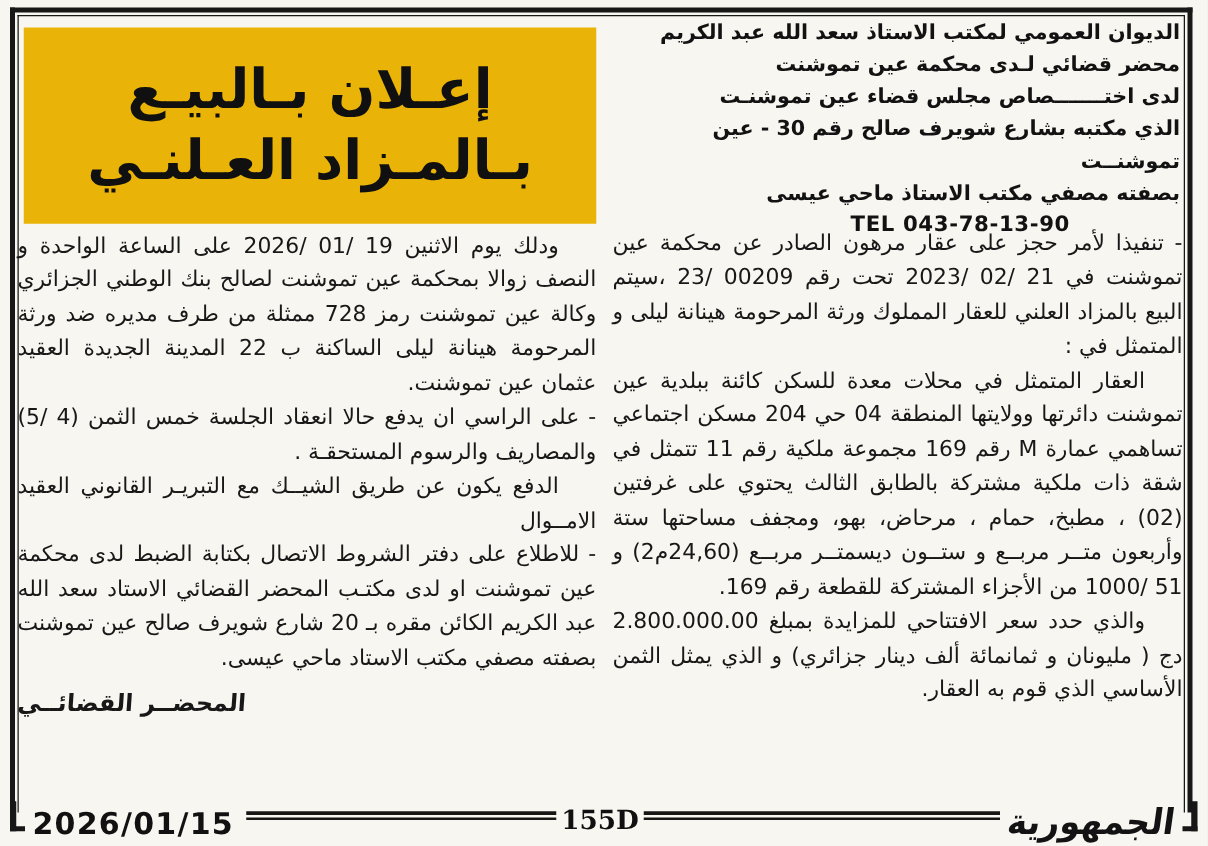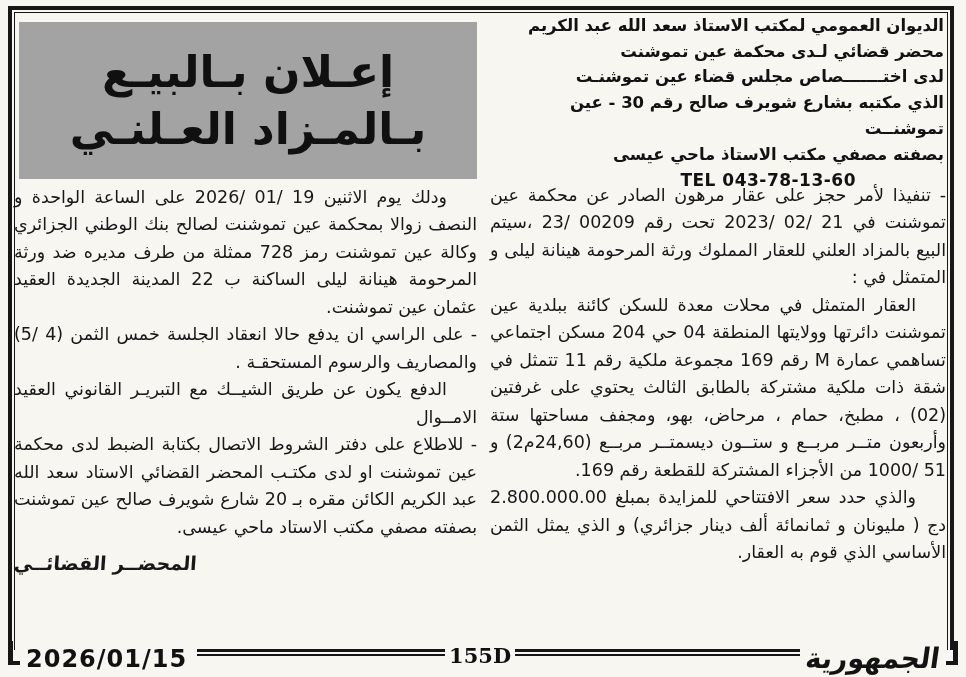--- a/index.html
+++ b/index.html
@@ -6,21 +6,21 @@
   body{background:#e8e7e3;font-family:"DejaVu Sans", sans-serif;}
   .page{position:relative;width:966px;height:677px;background:#f7f6f1;color:#141414;
         overflow:hidden;margin:0 auto;}
   
   .frame{position:absolute;left:8px;top:6px;width:946px;height:644px;
          border:4px solid #171717;border-bottom:none;box-sizing:border-box;}
   .frame-inner{position:absolute;left:2px;top:2px;right:2px;bottom:0;
          border:1.5px solid #171717;border-bottom:none;}
   
   .title-block{position:absolute;left:19px;top:22px;width:458px;height:157px;
-         background:#a3a3a3;display:flex;flex-direction:column;align-items:center;
+         background:#eab308;display:flex;flex-direction:column;align-items:center;
          justify-content:center;direction:rtl;}
   .title-line{font-size:44px;font-weight:bold;line-height:1.28;color:#101010;
          letter-spacing:0px;white-space:nowrap;}
   
   .header-block{position:absolute;right:22px;top:13px;width:452px;direction:rtl;
          text-align:right;font-weight:bold;font-size:16.5px;line-height:1.56;color:#121212;}
   .header-block .tel{direction:ltr;text-align:right;padding-right:88px;
          font-size:17px;letter-spacing:.5px;}
   
   .col{position:absolute;direction:rtl;text-align:justify;font-size:17.5px;
@@ -62,21 +62,21 @@
     <div class="title-line">إعـلان بـالبيـع</div>
     <div class="title-line">بـالمـزاد العـلنـي</div>
   </div>
 
   <div class="header-block">
     <div>الديوان العمومي لمكتب الاستاذ سعد الله عبد الكريم</div>
     <div>محضر قضائي لـدى محكمة عين تموشنت</div>
     <div>لدى اختـــــــصاص مجلس قضاء عين تموشنـت</div>
     <div>الذي مكتبه بشارع شويرف صالح رقم 30 - عين تموشنــت</div>
     <div>بصفته مصفي مكتب الاستاذ ماحي عيسى</div>
-    <div class="tel">TEL 043-78-13-60</div>
+    <div class="tel">TEL 043-78-13-90</div>
   </div>
 
   <div class="col col-right">
     <p class="para">- تنفيذا لأمر حجز على عقار مرهون الصادر عن محكمة عين تموشنت في 21 /02 /2023 تحت رقم 00209 /23 ،سيتم البيع بالمزاد العلني للعقار المملوك ورثة المرحومة هينانة ليلى و المتمثل في :</p>
     <p class="para indent">العقار المتمثل في محلات معدة للسكن كائنة ببلدية عين تموشنت دائرتها وولايتها المنطقة 04 حي 204 مسكن اجتماعي تساهمي عمارة M رقم 169 مجموعة ملكية رقم 11 تتمثل في شقة ذات ملكية مشتركة بالطابق الثالث يحتوي على غرفتين (02) ، مطبخ، حمام ، مرحاض، بهو، ومجفف مساحتها ستة وأربعون متــر مربــع و ستــون ديسمتــر مربــع (24,60م2) و 51 /1000 من الأجزاء المشتركة للقطعة رقم 169.</p>
     <p class="para indent">والذي حدد سعر الافتتاحي للمزايدة بمبلغ 2.800.000.00 دج ( مليونان و ثمانمائة ألف دينار جزائري) و الذي يمثل الثمن الأساسي الذي قوم به العقار.</p>
   </div>
 
   <div class="col col-left">
     <p class="para indent">ودلك يوم الاثنين 19 /01 /2026 على الساعة الواحدة و النصف زوالا بمحكمة عين تموشنت لصالح بنك الوطني الجزائري وكالة عين تموشنت رمز 728 ممثلة من طرف مديره ضد ورثة المرحومة هينانة ليلى الساكنة ب 22 المدينة الجديدة العقيد عثمان عين تموشنت.</p>

